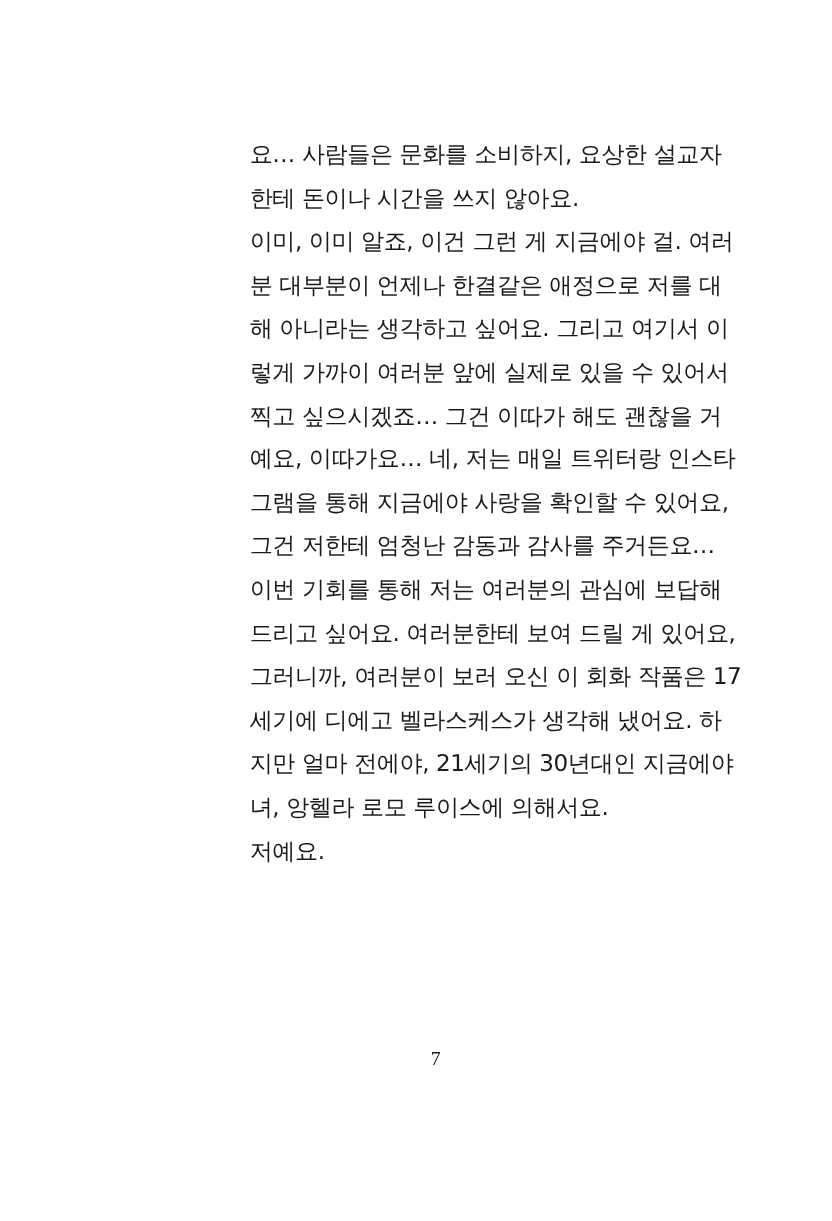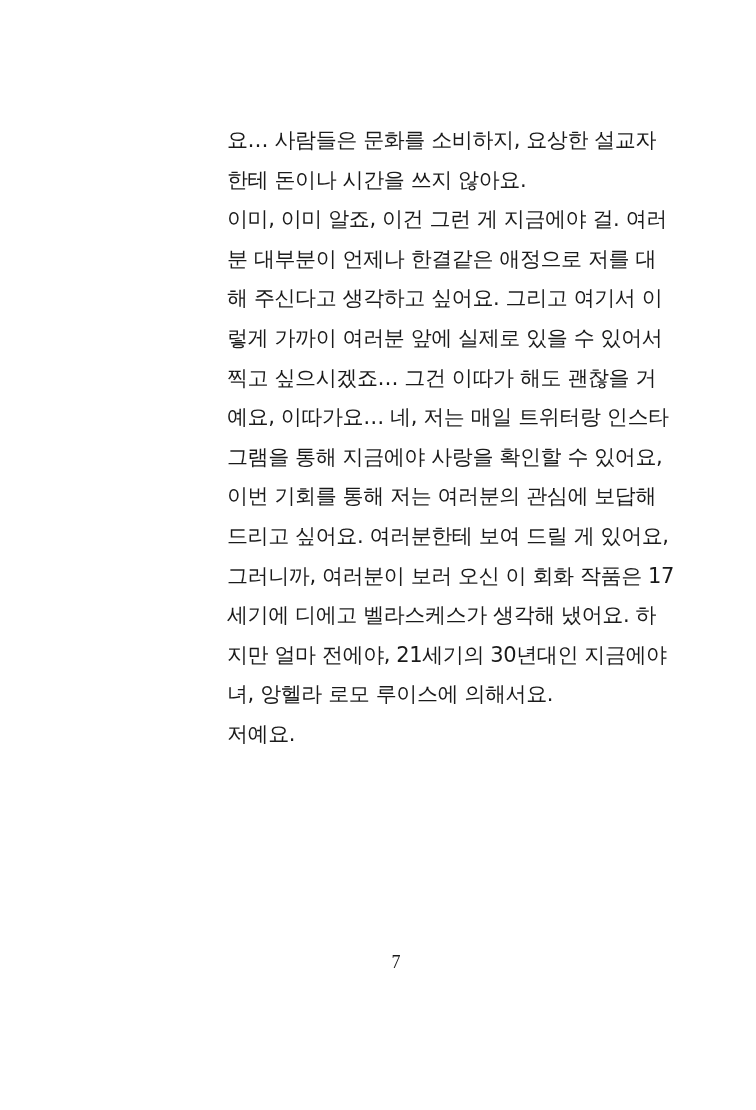--- a/index.html
+++ b/index.html
@@ -30,25 +30,26 @@
 </style>
 </head>
 <body>
 
 <div class="page">
   <div class="text-block">
     <span class="line">요… 사람들은 문화를 소비하지, 요상한 설교자</span>
     <span class="line">한테 돈이나 시간을 쓰지 않아요.</span>
     <span class="line">이미, 이미 알죠, 이건 그런 게 지금에야 걸. 여러</span>
     <span class="line">분 대부분이 언제나 한결같은 애정으로 저를 대</span>
-    <span class="line">해 주신다고 생각하고 싶어요. 그리고 여기서 이</span>
+    <span class="line">해 아니라는 생각하고 싶어요. 그리고 여기서 이</span>
     <span class="line">렇게 가까이 여러분 앞에 실제로 있을 수 있어서</span>
     <span class="line">찍고 싶으시겠죠… 그건 이따가 해도 괜찮을 거</span>
     <span class="line">예요, 이따가요… 네, 저는 매일 트위터랑 인스타</span>
     <span class="line">그램을 통해 지금에야 사랑을 확인할 수 있어요,</span>
+    <span class="line">그건 저한테 엄청난 감동과 감사를 주거든요…</span>
     <span class="line">이번 기회를 통해 저는 여러분의 관심에 보답해</span>
     <span class="line">드리고 싶어요. 여러분한테 보여 드릴 게 있어요,</span>
     <span class="line">그러니까, 여러분이 보러 오신 이 회화 작품은 17</span>
     <span class="line">세기에 디에고 벨라스케스가 생각해 냈어요. 하</span>
     <span class="line">지만 얼마 전에야, 21세기의 30년대인 지금에야</span>
     <span class="line">녀, 앙헬라 로모 루이스에 의해서요.</span>
     <span class="line">저예요.</span>
   </div>
   <div class="page-number">7</div>
 </div>

